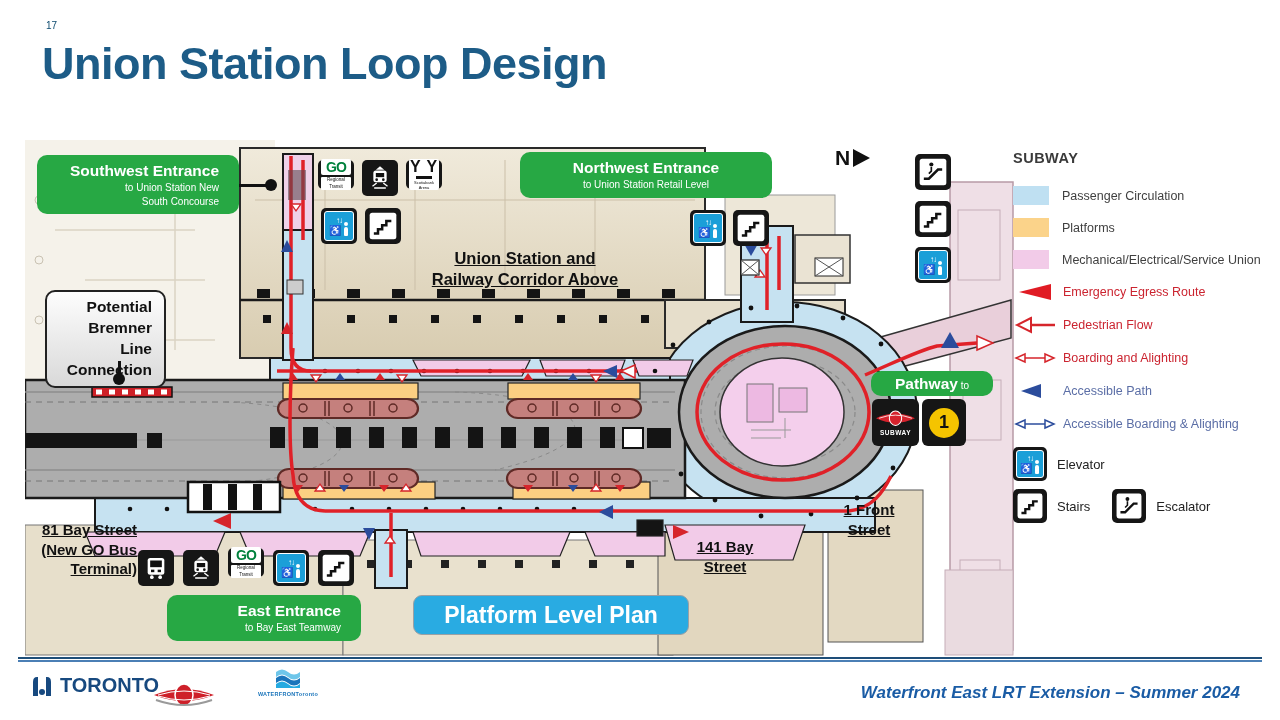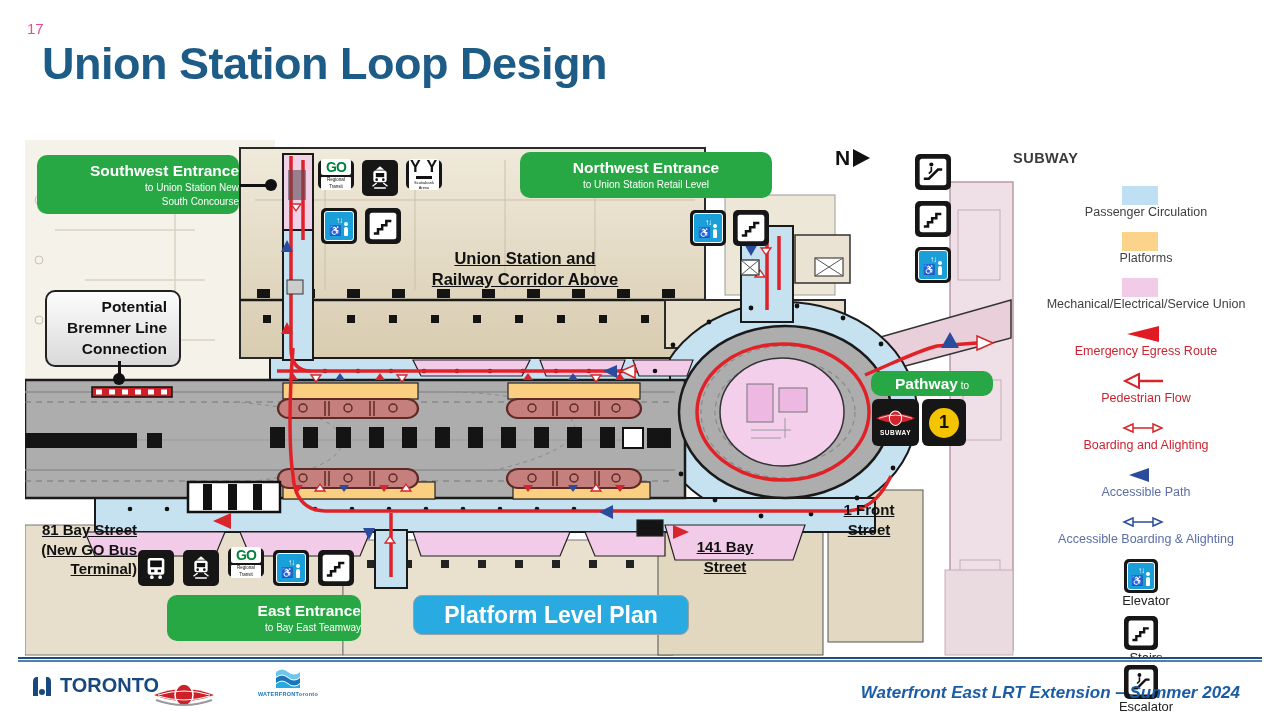--- a/index.html
+++ b/index.html
@@ -1,31 +1,31 @@
 <!DOCTYPE html>
 <html><head>
 <meta charset="utf-8">
 <style>
   html,body{margin:0;padding:0;background:#888;}
   .slide{position:relative;width:1280px;height:720px;background:#fff;overflow:hidden;
          font-family:"Liberation Sans",sans-serif;}
   .abs{position:absolute;}
 
   
-  .page-number{position:absolute;left:27px;top:20px;font-size:15px;color:#ec4899;}
+  .page-number{position:absolute;left:46px;top:20px;font-size:10px;color:#0c4a6e;}
   .title{position:absolute;left:42px;top:38px;margin:0;font-size:45px;font-weight:800;
          color:#1D5C87;letter-spacing:-0.5px;}
 
   
   .plan{position:absolute;left:25px;top:140px;width:990px;height:517px;}
   .plan-svg{position:absolute;left:0;top:0;width:990px;height:517px;}
 
   
   .callout{position:absolute;background:#27A844;color:#fff;border-radius:10px;
-           padding:6px 0;box-sizing:border-box;line-height:1.32;}
+           padding:6px 20px;box-sizing:border-box;line-height:1.32;}
   .callout .b{font-weight:800;font-size:15.5px;}
   .callout .r{font-weight:400;font-size:10px;}
   .callout.right{text-align:right;}
   .callout.center{text-align:center;}
   .co-line{position:absolute;background:#111;}
   .co-dot{position:absolute;width:12px;height:12px;border-radius:50%;background:#111;}
   .bremner{position:absolute;background:linear-gradient(#FDFDFD,#D9D9D9);border:2.5px solid #222;
            border-radius:10px;padding:5px 12px;text-align:right;color:#111;
            font-size:15.5px;font-weight:800;line-height:1.35;box-sizing:border-box;}
 
@@ -64,21 +64,21 @@
   .arena-bar{width:16px;height:3px;background:#111;margin:1px 0;}
   .arena-sub{font-size:4px;color:#111;text-align:center;line-height:1.3;display:flex;flex-direction:column;}
   .ibox.big{width:47px;height:47px;border-radius:6px;}
   .subway-txt{color:#fff;font-size:6.5px;font-weight:700;text-align:center;letter-spacing:0.5px;margin-top:1px;}
   .l1circle{margin:auto;width:30px;height:30px;border-radius:50%;background:#F5C400;display:flex;
             align-items:center;justify-content:center;color:#111;font-size:18px;font-weight:800;}
 
   
   .legend{position:absolute;left:1013px;top:150px;width:266px;}
   .lg-title{font-size:14.5px;font-weight:600;color:#3A3A3A;letter-spacing:0.5px;margin-bottom:20px;}
-  .lg-row{display:flex;align-items:center;margin-bottom:13px;flex-direction:column;}
+  .lg-row{display:flex;align-items:center;margin-bottom:13px;}
   .lg-sw{width:36px;height:19px;margin-right:13px;flex:0 0 auto;}
   .lg-lab{font-size:12.5px;color:#3F3F3F;}
   .lg-lab.red{color:#CB2430;}
   .lg-lab.blue{color:#5B6EA6;}
   .lg-ar{width:44px;height:20px;margin-right:6px;flex:0 0 auto;}
   .lg-row.iconrow{margin-top:4px;margin-bottom:8px;}
   .lg-ic{margin-right:10px;}
   .lg-gap{width:22px;}
 
   
@@ -382,21 +382,21 @@
       <div class="r">South Concourse</div>
     </div>
     <div class="co-line" style="left:214px;top:44px;width:30px;height:3px;"></div>
     <div class="co-dot" style="left:240px;top:39px;"></div>
 
     <div class="callout center abs" style="left:495px;top:12px;width:252px;">
       <div class="b">Northwest Entrance</div>
       <div class="r">to Union Station Retail Level</div>
     </div>
 
-    <div class="bremner" style="left:20px;top:150px;width:136px;">
+    <div class="bremner" style="left:20px;top:150px;width:121px;">
       <div>Potential</div>
       <div>Bremner Line</div>
       <div>Connection</div>
     </div>
     <div class="co-line" style="left:93px;top:221px;width:3px;height:14px;"></div>
     <div class="co-dot" style="left:88px;top:233px;"></div>
 
     <div class="map-label sz16 abs" style="left:350px;top:108px;width:300px;">
       <div>Union Station and</div>
       <div>Railway Corridor Above</div>

